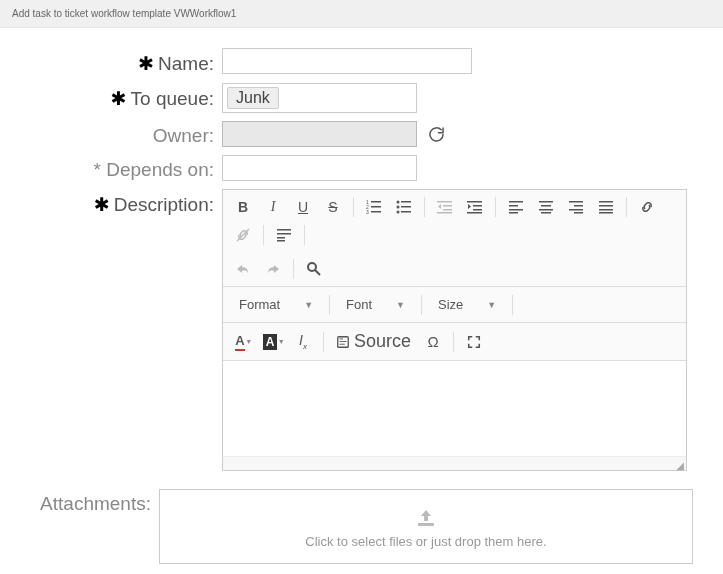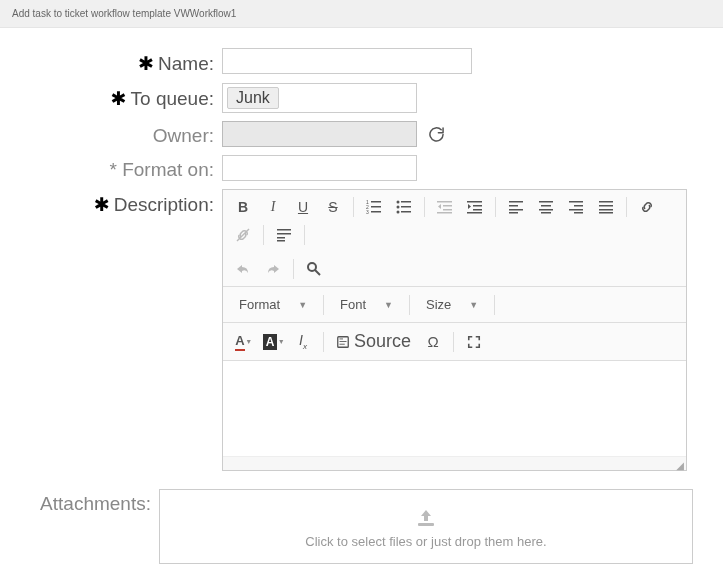--- a/index.html
+++ b/index.html
@@ -17,21 +17,21 @@
 .queue-tag{display:inline-flex;align-items:center;background:#eee;border:1px solid #ccc;padding:1px 8px 1px 8px;font-size:16px;color:#444;border-radius:2px}
 .owner-input{width:195px;background:#e8e8e8;border:1px solid #bbb;height:26px}
 .refresh-icon{margin-left:12px;color:#555;cursor:pointer}
 .depends-input{width:195px}
 .editor{width:465px;border:1px solid #ccc}
 .toolbar{background:#fafafa;border-bottom:1px solid #ddd;padding:4px 6px;display:flex;flex-wrap:wrap;align-items:center;gap:2px}
 .tbtn{width:28px;height:26px;display:inline-flex;align-items:center;justify-content:center;color:#555;cursor:pointer;border-radius:2px;font-size:14px}
 .tbtn.disabled{color:#bbb;cursor:default}
 .tsep{width:1px;height:20px;background:#ddd;margin:0 4px}
 .toolbar-row2{background:#fafafa;border-bottom:1px solid #ddd;padding:6px 8px;display:flex;align-items:center;gap:4px}
-.dropdown{display:inline-flex;align-items:center;padding:4px 8px;color:#555;cursor:pointer;font-size:13px;gap:18px}
+.dropdown{display:inline-flex;align-items:center;padding:4px 8px;color:#555;cursor:pointer;font-size:13px;gap:24px}
 .dropdown .caret{font-size:9px;color:#888}
 .toolbar-row3{background:#fafafa;border-bottom:1px solid #ddd;padding:4px 6px;display:flex;align-items:center;gap:2px}
 .src-btn{display:inline-flex;align-items:center;gap:4px;padding:4px 6px;color:#555;cursor:pointer;font-size:18px}
 .editor-body{height:95px;background:#fff}
 .editor-resize{height:14px;background:#f7f7f7;border-top:1px solid #eee;position:relative}
 .editor-resize::after{content:"◢";position:absolute;right:2px;bottom:-1px;font-size:10px;color:#aaa}
 .attach-box{width:534px;border:1px solid #ccc;padding:18px 0 14px 0;text-align:center;color:#999;background:#fff}
 .attach-icon{font-size:20px;color:#bbb;margin-bottom:6px}
 .a-under{border-bottom:2px solid #c0392b;padding-bottom:1px;font-weight:bold;font-size:13px}
 .a-bg{background:#333;color:#fff;padding:1px 3px;font-weight:bold;font-size:12px}
@@ -71,21 +71,21 @@
       <span class="refresh-icon">
         <svg width="15" height="15" viewBox="0 0 16 16" fill="none" stroke="#555" stroke-width="1.6">
             <path d="M13 3a7 7 0 1 0 2 5" stroke-linecap="round"></path>
             <path d="M15 1v5h-5" stroke-linecap="round" stroke-linejoin="round"></path>
           </svg>
       </span>
     </div>
   </div>
 
   <div class="row">
-    <div class="label-col">* Format on:</div>
+    <div class="label-col">* Depends on:</div>
     <div class="field-col">
       <input type="text" class="depends-input" value="" style="">
     </div>
   </div>
 
   <div class="row">
     <div class="label-col req"><span class="req-star">✱</span><span>Description:</span></div>
     <div class="field-col">
       <div class="editor">
         <div class="toolbar">

